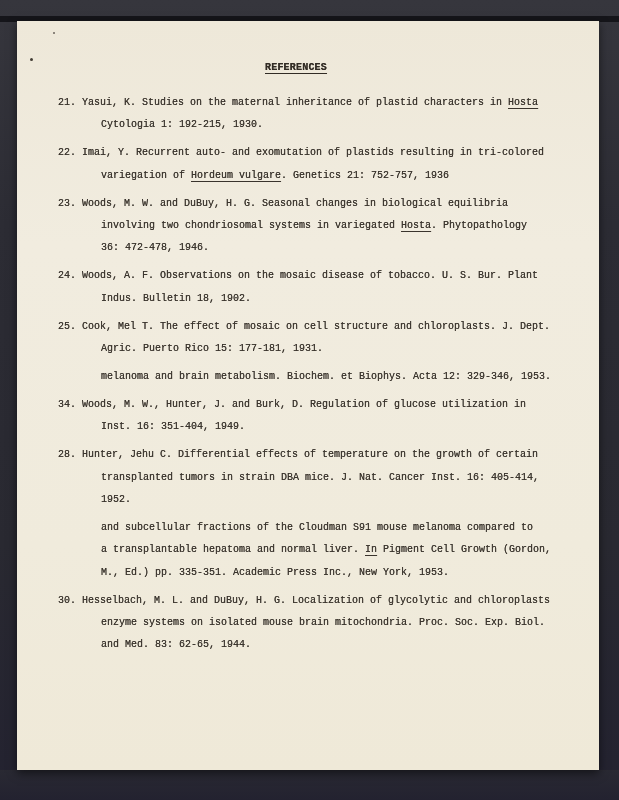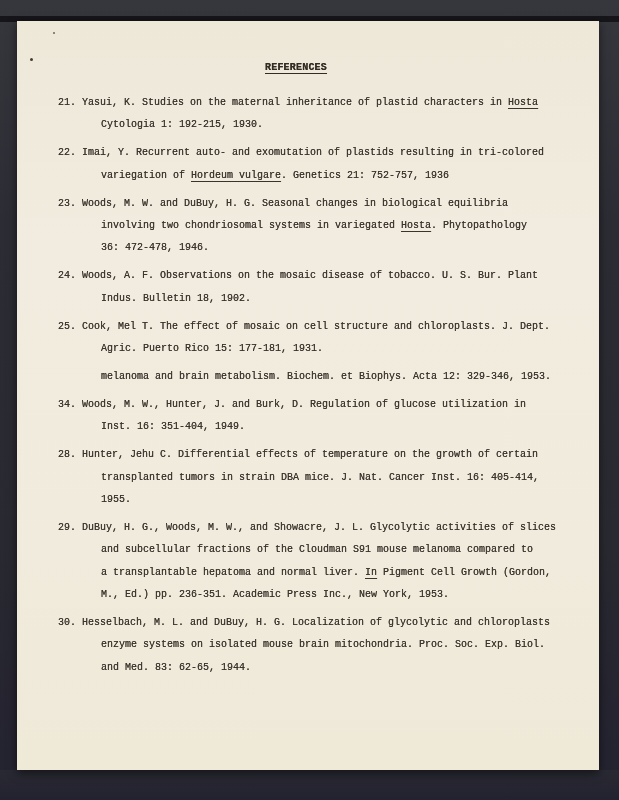--- a/index.html
+++ b/index.html
@@ -90,27 +90,26 @@
       <div class="ref">
         <div class="line"><span>melanoma and brain metabolism. Biochem. et Biophys. Acta 12: 329-346, 1953.</span></div>
       </div>
       <div class="ref">
         <div class="line first"><span>34. </span><span>Woods, M. W., Hunter, J. and Burk, D. Regulation of glucose utilization in</span></div>
         <div class="line"><span>Inst. 16: 351-404, 1949.</span></div>
       </div>
       <div class="ref">
         <div class="line first"><span>28. </span><span>Hunter, Jehu C. Differential effects of temperature on the growth of certain</span></div>
         <div class="line"><span>transplanted tumors in strain DBA mice. J. Nat. Cancer Inst. 16: 405-414,</span></div>
-        <div class="line"><span>1955.</span></div>
+        <div class="line"><span>1952.</span></div>
       </div>
       <div class="ref">
-        <div class="line first"><span>29. </span><span>DuBuy, H. G., Woods, M. W., and Showacre, J. L. Glycolytic activities of slices</span></div>
         <div class="line"><span>and subcellular fractions of the Cloudman S91 mouse melanoma compared to</span></div>
         <div class="line"><span>a transplantable hepatoma and normal liver. </span><span class="u">In</span><span> Pigment Cell Growth (Gordon,</span></div>
-        <div class="line"><span>M., Ed.) pp. 236-351. Academic Press Inc., New York, 1953.</span></div>
+        <div class="line"><span>M., Ed.) pp. 335-351. Academic Press Inc., New York, 1953.</span></div>
       </div>
       <div class="ref">
         <div class="line first"><span>30. </span><span>Hesselbach, M. L. and DuBuy, H. G. Localization of glycolytic and chloroplasts</span></div>
         <div class="line"><span>enzyme systems on isolated mouse brain mitochondria. Proc. Soc. Exp. Biol.</span></div>
         <div class="line"><span>and Med. 83: 62-65, 1944.</span></div>
       </div>
     </div>
 </div>
 
 </body></html>

